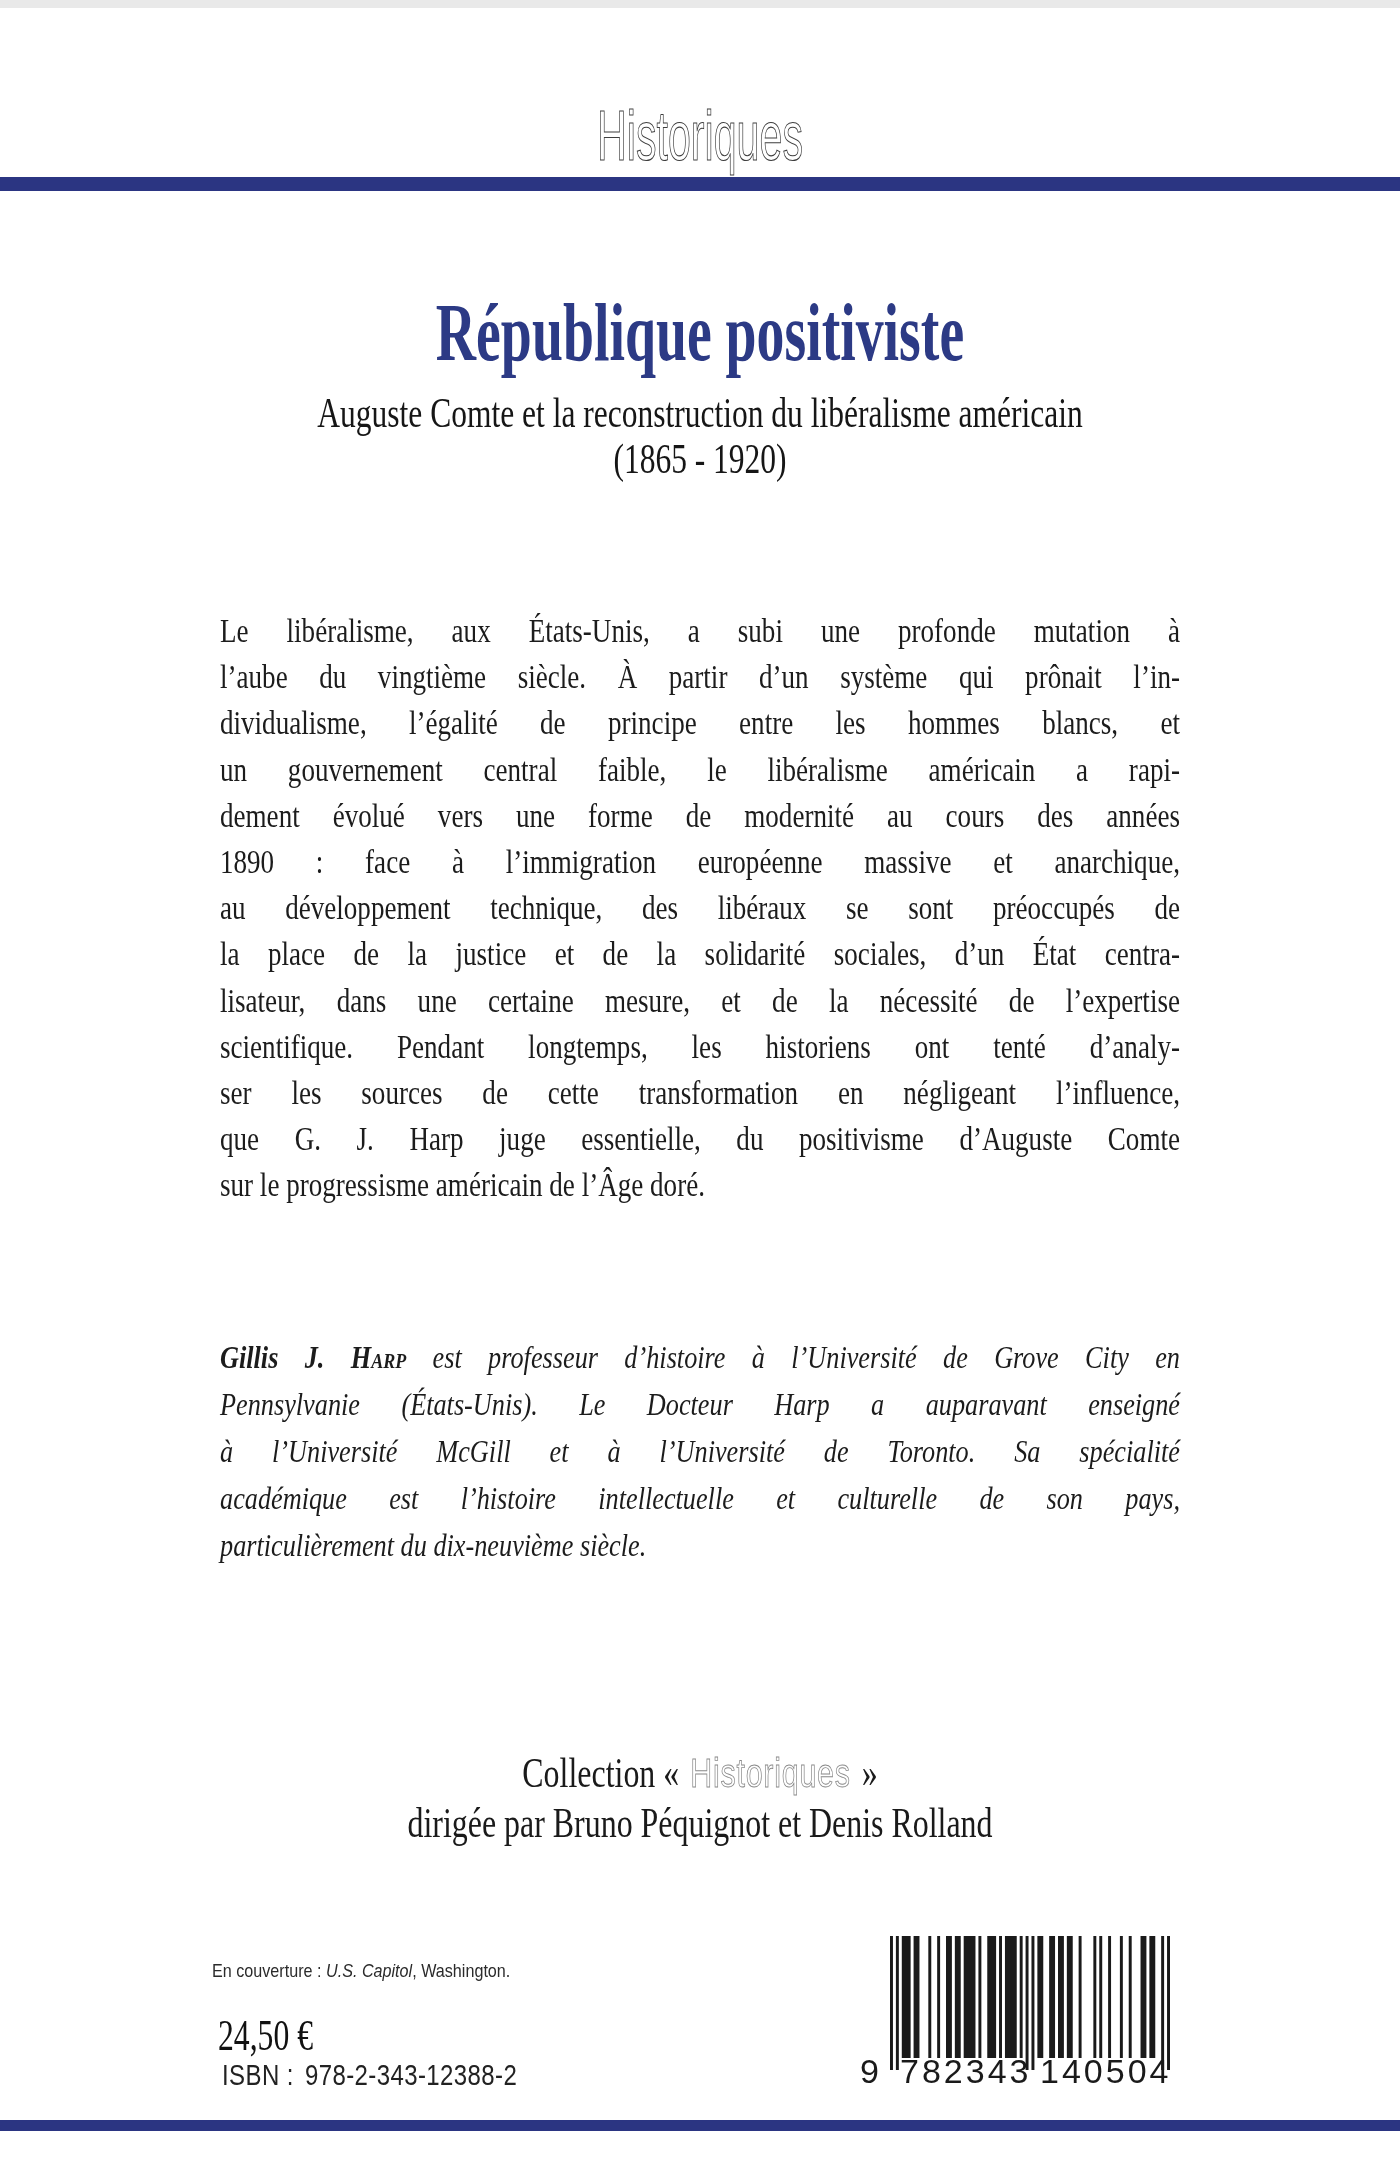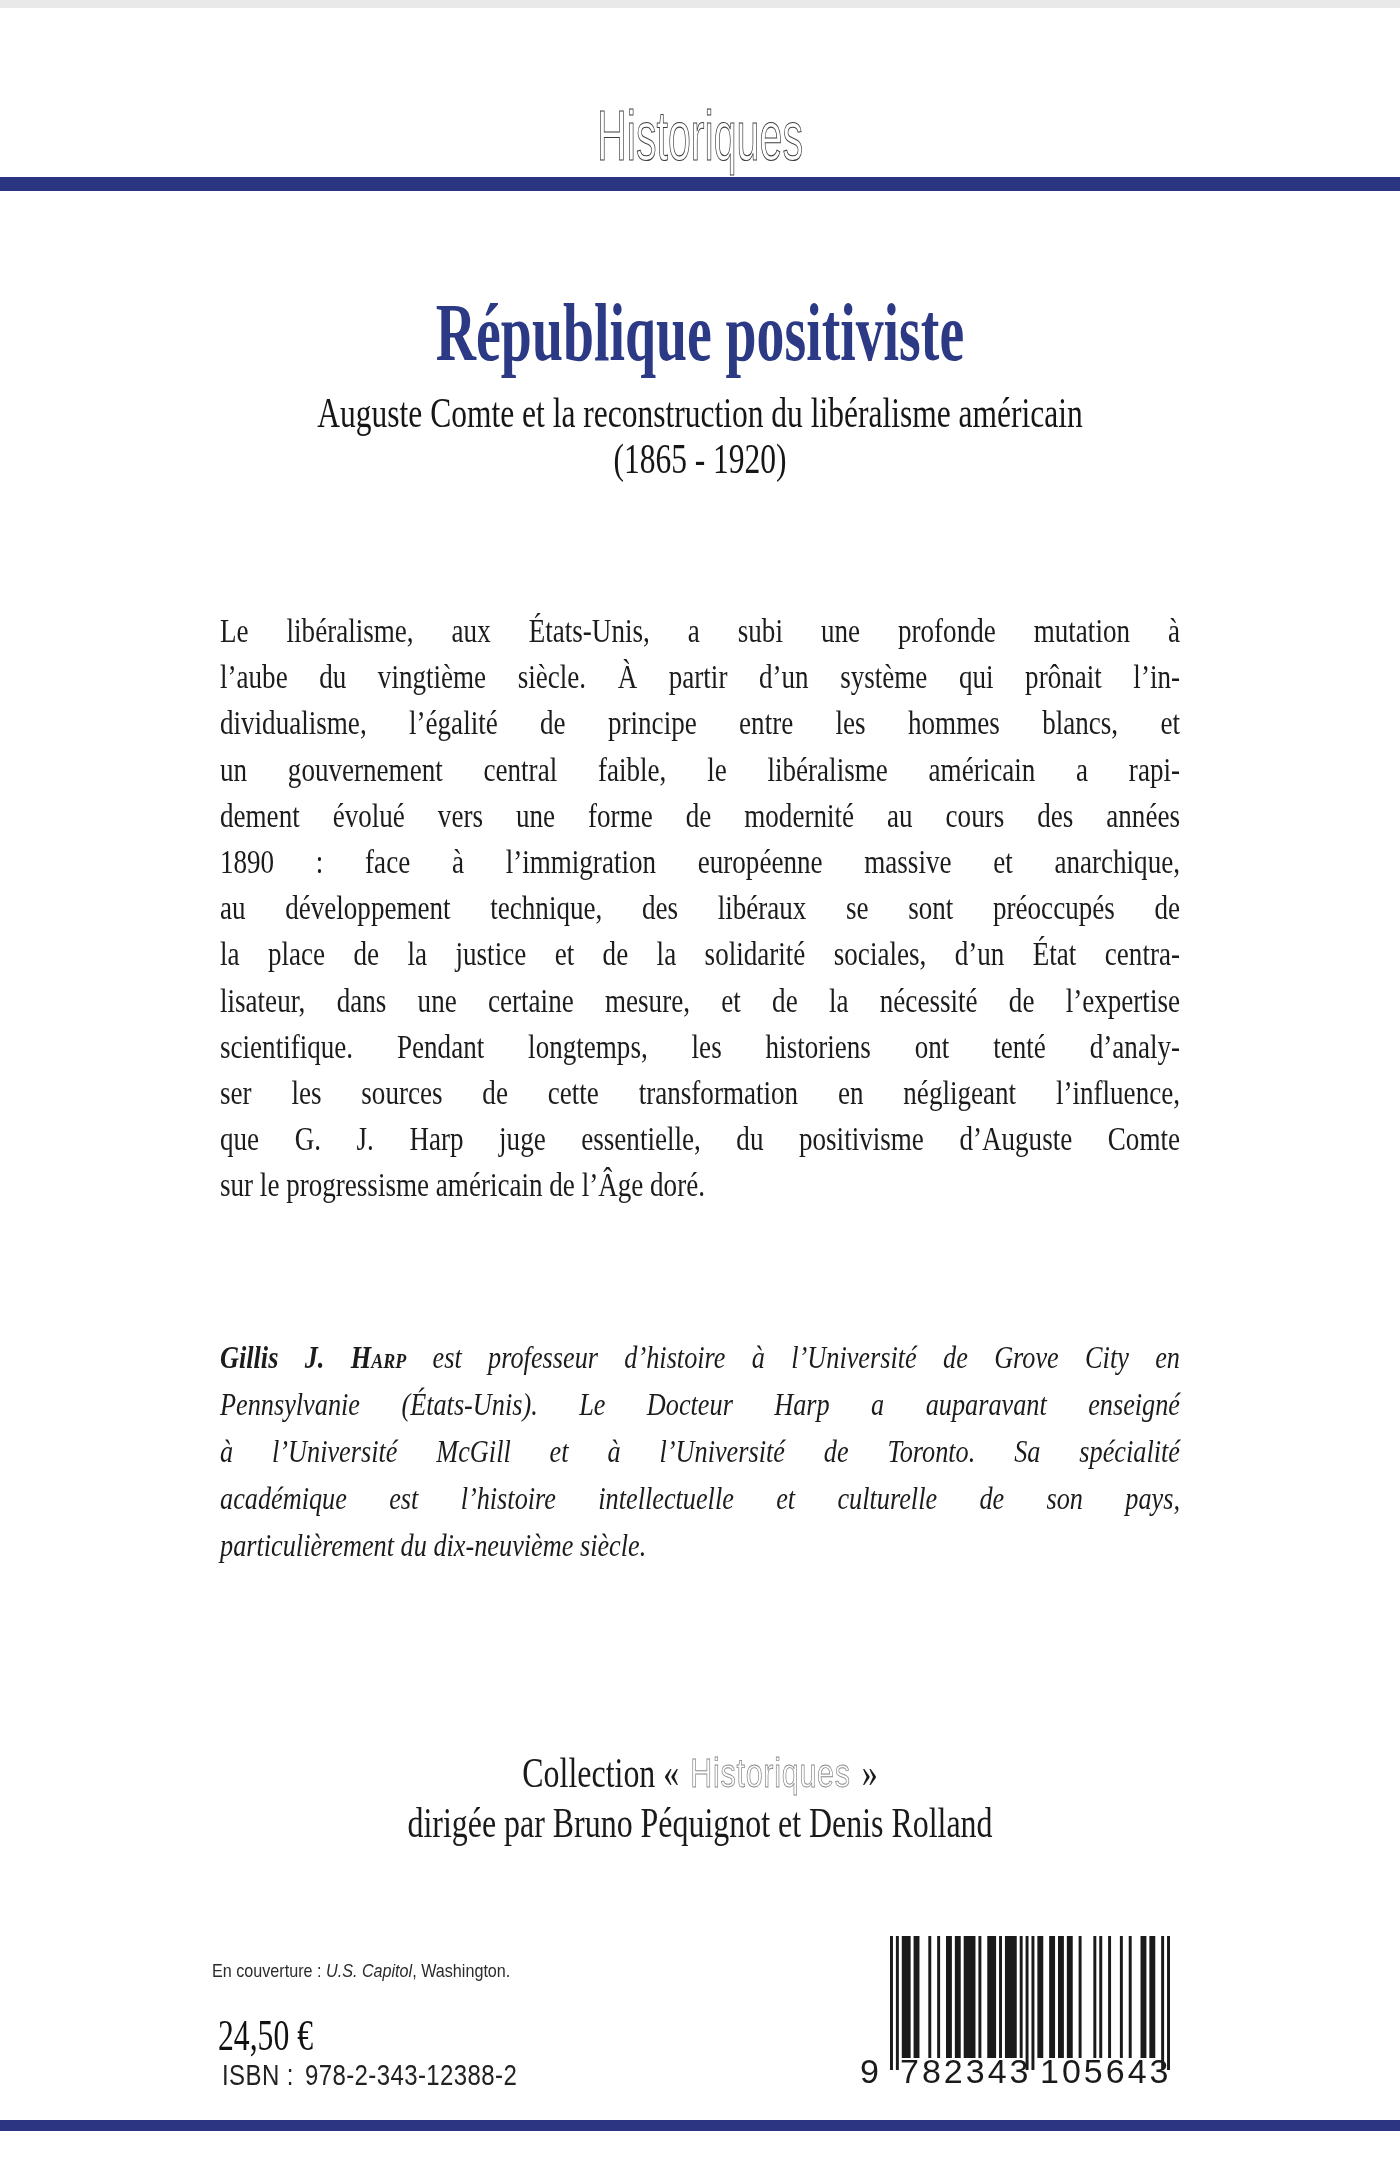--- a/index.html
+++ b/index.html
@@ -169,17 +169,17 @@
       <rect x="74" y="0" width="1" height="122"></rect>
       <rect x="78" y="0" width="1" height="122"></rect>
       <rect x="81" y="0" width="1" height="122"></rect>
       <rect x="85" y="0" width="2" height="122"></rect>
       <rect x="88" y="0" width="2" height="122"></rect>
       <rect x="92" y="0" width="1" height="134"></rect>
       <rect x="94" y="0" width="1" height="134"></rect>
     </svg>
   <div class="bc-digit d1">9</div>
   <div class="bc-digit d2">782343</div>
-  <div class="bc-digit d3">105643</div>
+  <div class="bc-digit d3">140504</div>
 
   <div class="bar bar-bottom"></div>
 
 </div>
 
 </body></html>

